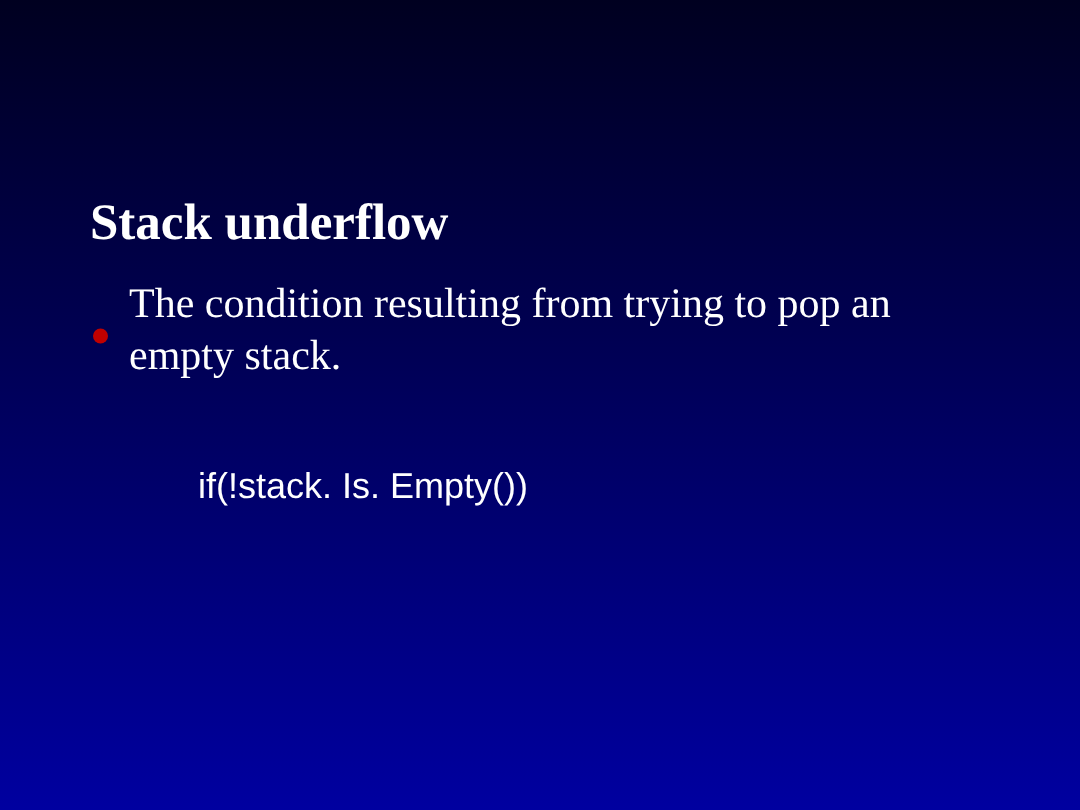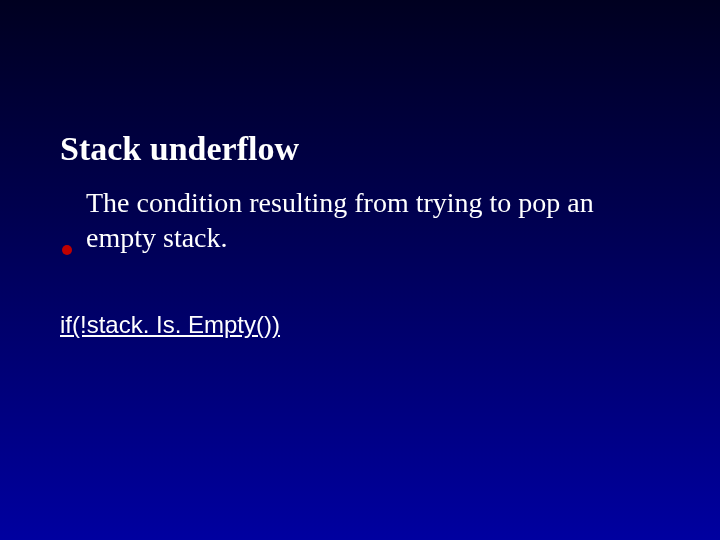--- a/index.html
+++ b/index.html
@@ -19,41 +19,41 @@
     padding: 130px 88px 0 60px;
   }
   .title {
     font-size: 34px;
     font-weight: bold;
     margin: 0 0 18px 0;
     line-height: 1.1;
   }
   .body-row {
     display: flex;
-    align-items: flex-end;
+    align-items: center;
     font-size: 28px;
     line-height: 1.25;
     margin: 0 0 54px 0;
   }
   .bullet {
     flex: 0 0 auto;
     width: 10px;
     height: 10px;
     border-radius: 50%;
     background: #c00000;
     margin: 8px 14px 0 2px;
   }
   .body-text {
     flex: 1 1 auto;
   }
   .code-block {
     font-family: Arial, Helvetica, sans-serif;
     font-size: 24px;
     line-height: 1.35;
-    text-decoration: underline;
+    margin-left: 72px;
   }
   .code-line-2 {
     padding-left: 22px;
   }
 </style>
 </head>
 <body>
 
 <div class="slide">
   <h1 class="title">Stack underflow</h1>

